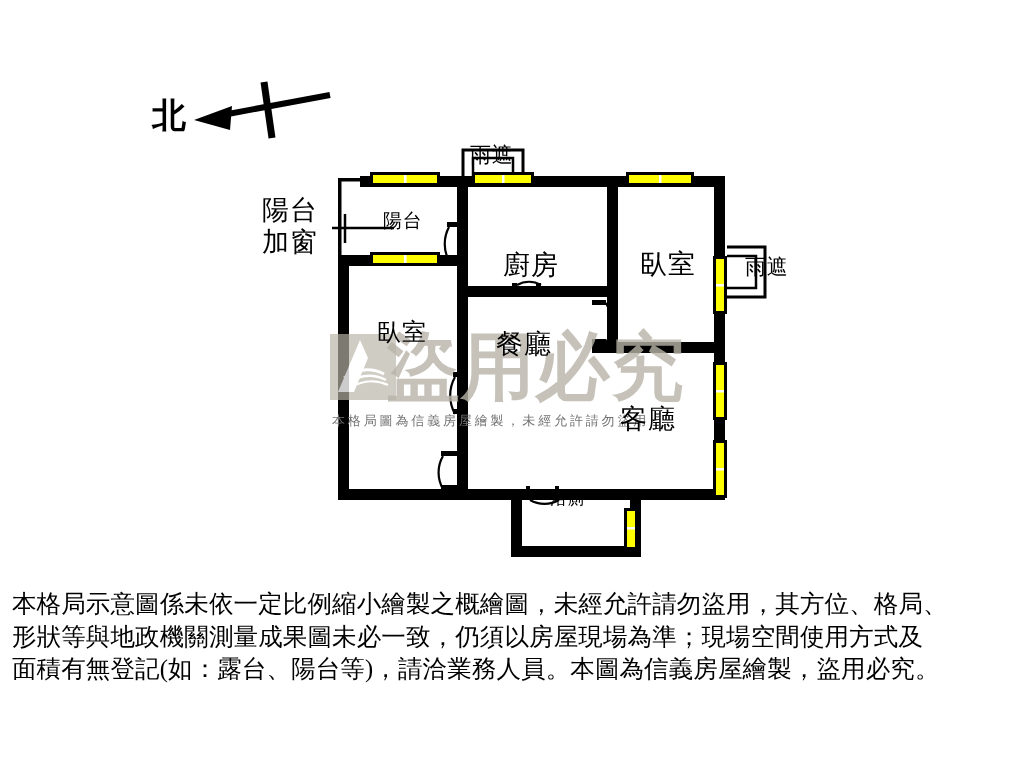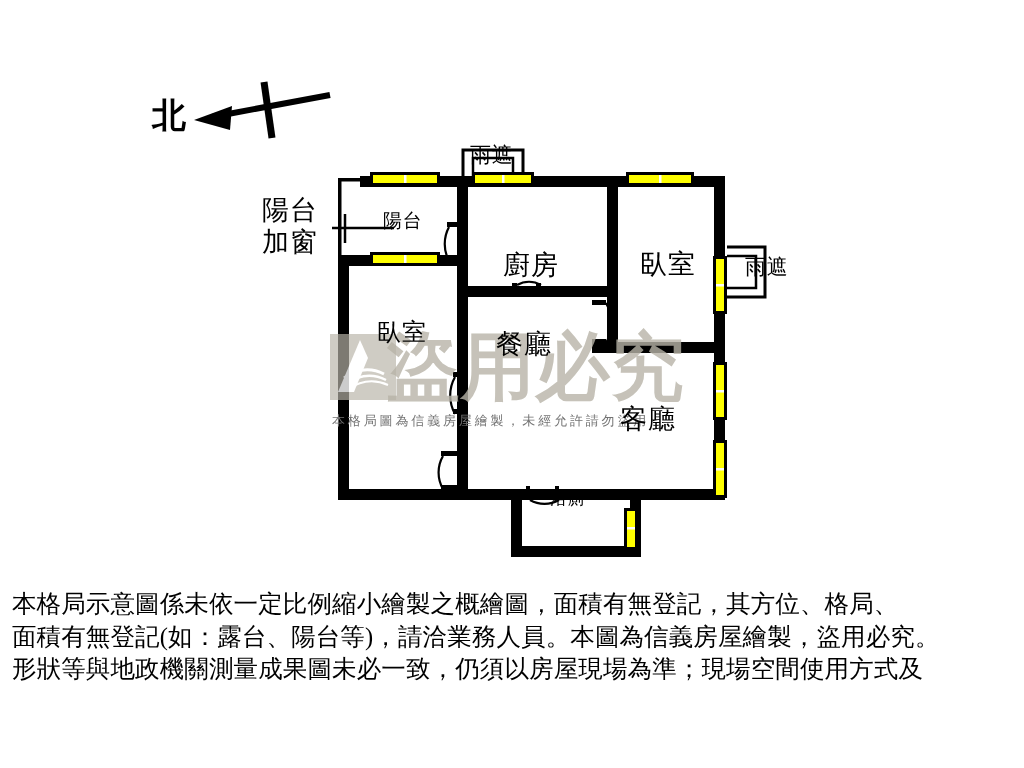--- a/index.html
+++ b/index.html
@@ -309,16 +309,16 @@
 
   <div class="plan-label room-label-lg" style="left:496px; top:330px;">餐廳</div>
 
   <div class="plan-label room-label-lg" style="left:620px; top:405px;">客廳</div>
 
   <div class="plan-label room-label-xs" style="left:550px; top:490px;">浴廁</div>
 
 </div>
 
 <div id="disclaimer">
-  <p>本格局示意圖係未依一定比例縮小繪製之概繪圖，面積有無登記，其方位、格局、</p>
+  <p>本格局示意圖係未依一定比例縮小繪製之概繪圖，未經允許請勿盜用，其方位、格局、</p>
+  <p>形狀等與地政機關測量成果圖未必一致，仍須以房屋現場為準；現場空間使用方式及</p>
   <p>面積有無登記(如：露台、陽台等)，請洽業務人員。本圖為信義房屋繪製，盜用必究。</p>
-  <p>形狀等與地政機關測量成果圖未必一致，仍須以房屋現場為準；現場空間使用方式及</p>
 </div>
 
 </body></html>

